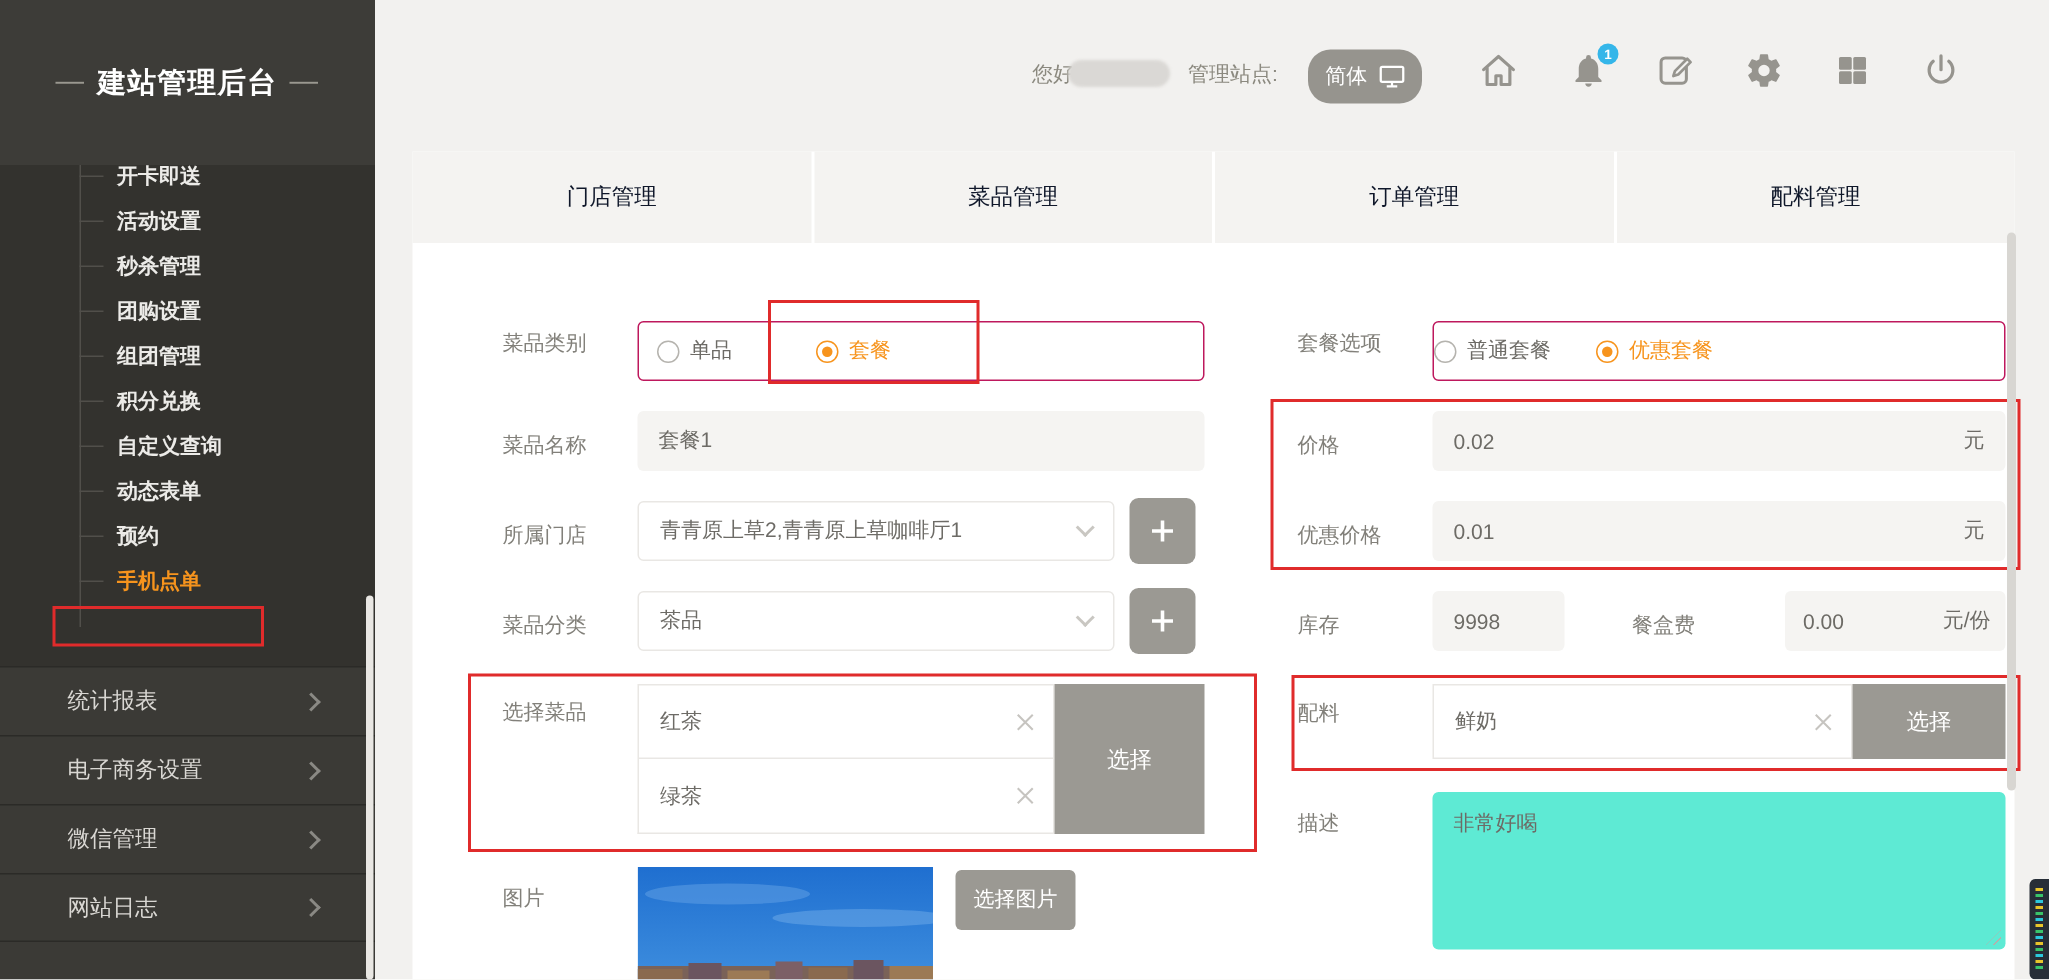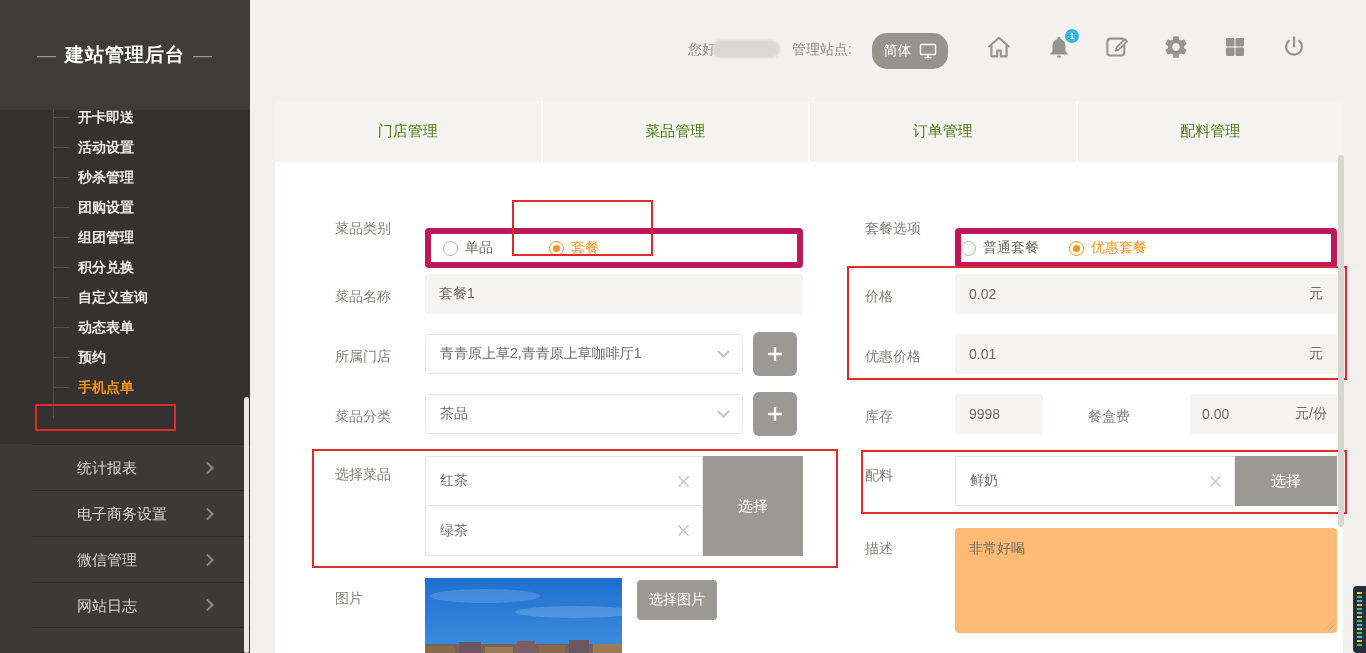--- a/index.html
+++ b/index.html
@@ -12,21 +12,21 @@
   .logo { position:absolute; left:0; top:0; width:250px; height:110px; background:#3d3c38;
           display:flex; align-items:center; justify-content:center; color:#fff; font-size:19px; font-weight:700; letter-spacing:1px;}
   .logo .dash { color:#9a9890; font-weight:400; margin:0 8px; }
   .treeline { position:absolute; left:53px; top:110px; width:1px; height:308px; background:#514f4a; }
   .menu { position:absolute; left:0; top:102px; width:250px; list-style:none; }
   .menu li { position:relative; height:30px; line-height:30px; padding-left:78px;
              color:#ecebe8; font-size:14px; font-weight:600; cursor:pointer; white-space:nowrap; }
   .menu li::before { content:""; position:absolute; left:53px; top:50%; width:16px; height:1px; background:#514f4a; }
   .menu li.active { color:#f7941d; }
   .active-box { position:absolute; left:35px; top:404px; width:141px; height:27px; border:2px solid #e02b2b; pointer-events:none; }
-  .sections { position:absolute; left:0; top:444px; width:250px; height:209px; background:#3b3a36;padding-left:32px; }
+  .sections { position:absolute; left:0; top:444px; width:250px; height:209px; background:#3b3a36; }
   .sections .sec { height:46px; line-height:46px; padding-left:45px; border-top:1px solid #2b2a27;
                    color:#d9d7d3; font-size:15px; position:relative; cursor:pointer; }
   .sections .sec:last-child { border-bottom:1px solid #2b2a27; }
   .chev { position:absolute; right:38px; top:50%; width:9px; height:9px; border-top:2px solid #8a8984; border-right:2px solid #8a8984;
           transform:translateY(-50%) rotate(45deg); }
   .side-scroll { position:absolute; right:1px; top:397px; width:5px; height:256px; background:#e9e7e3; border-radius:3px; }
 
   
   .main { position:absolute; left:250px; top:0; width:1116px; height:653px; background:#f2f1ef; }
 
@@ -35,48 +35,48 @@
   .user-pill { position:absolute; left:462px; top:40px; width:68px; height:18px; background:#dad8d5; border-radius:9px; filter:blur(1px); }
   .lang-pill { position:absolute; left:622px; top:33px; width:76px; height:36px; background:#96948e; border:none;
                border-radius:15px; color:#fff; font-size:14px; display:flex; align-items:center; justify-content:center; gap:7px; cursor:pointer;
                font-family:"Liberation Sans", sans-serif;}
   .hd-icon { position:absolute; top:33px; width:30px; height:30px; background:none; border:none; cursor:pointer; padding:0; }
   .badge { position:absolute; right:-5px; top:-4px; width:14px; height:14px; background:#35b6e9; border-radius:50%;
            color:#fff; font-size:9px; line-height:14px; text-align:center; font-weight:700; }
 
   
   .tabs { position:absolute; left:25px; top:101px; width:1068px; height:61px; background:#fff; display:flex; gap:2px; }
-  .tab { flex:1; background:#f4f3f1; color:#4d7c0f; font-size:15px; display:flex; align-items:center; justify-content:center;
+  .tab { flex:1; background:#f4f3f1; color:#0f172a; font-size:15px; display:flex; align-items:center; justify-content:center;
          border:none; cursor:pointer; font-family:"Liberation Sans", sans-serif; }
 
   
   .card { position:absolute; left:25px; top:162px; width:1068px; height:491px; background:#fff; }
   .flabel { position:absolute; font-size:14px; color:#82807a; white-space:nowrap; }
-  .wbox { position:absolute; background:#fff; border:6px solid #be185d; border-radius:4px; display:flex; align-items:center;margin-top:14px; }
+  .wbox { position:absolute; background:#fff; border:1px solid #be185d; border-radius:4px; display:flex; align-items:center; }
   .ginput { position:absolute; background:#f5f4f2; border:none; border-radius:4px; font-size:14px; color:#6d6b66;
             padding:0 14px; display:flex; align-items:center; }
   .ginput .unit { margin-left:auto; color:#6d6b66; }
   .radio { display:inline-block; width:15px; height:15px; border:1px solid #b5b3ae; border-radius:50%; background:#fff; position:relative; flex:none;}
   .radio.on { border-color:#f7941d; }
   .radio.on::after { content:""; position:absolute; inset:3px; background:#f7941d; border-radius:50%; }
   .ropt { display:flex; align-items:center; gap:7px; font-size:14px; color:#6d6b66; cursor:pointer; }
   .ropt.on { color:#f7941d; }
   .select { position:absolute; background:#fff; border:1px solid #e9e7e4; border-radius:4px; display:flex; align-items:center;
             padding:0 14px; font-size:14px; color:#6d6b66; cursor:pointer; }
   .caret { margin-left:auto; width:9px; height:9px; border-right:2px solid #c9c7c2; border-bottom:2px solid #c9c7c2;
            transform:rotate(45deg) translate(-2px,-2px); }
   .plusbtn { position:absolute; width:44px; height:44px; background:#9b9993; border:none; border-radius:6px; cursor:pointer;
              display:flex; align-items:center; justify-content:center; }
   .graybtn { position:absolute; background:#9b9993; border:none; color:#fff; font-size:15px; cursor:pointer;
              display:flex; align-items:center; justify-content:center; font-family:"Liberation Sans", sans-serif; }
   .chiprow { position:absolute; background:#fff; border:1px solid #e9e7e4; display:flex; align-items:center;
              padding:0 12px 0 14px; font-size:14px; color:#6d6b66; }
   .chiprow .x { margin-left:auto; cursor:pointer; line-height:0; }
   .redbox { position:absolute; border:2px solid #e02b2b; pointer-events:none; }
-  .textarea { position:absolute; background:#fdba74; border-radius:4px; font-size:14px; color:#6d6b66; padding:12px 14px; }
+  .textarea { position:absolute; background:#5eead4; border-radius:4px; font-size:14px; color:#6d6b66; padding:12px 14px; }
   .resize-h { position:absolute; right:3px; bottom:3px; width:10px; height:10px;
               background:repeating-linear-gradient(-45deg, transparent 0 3px, #b3b1ad 3px 4px); clip-path:polygon(100% 0,100% 100%,0 100%); }
   .thumb-img { position:absolute; left:150px; top:416px; width:197px; height:75px; overflow:hidden; }
   .vscroll { position:absolute; left:1088px; top:155px; width:6px; height:372px; background:#d8d6d2; border-radius:3px; }
   .widget { position:absolute; left:1103px; top:586px; width:13px; height:67px; background:#272e37; border-radius:4px 0 0 4px; }
   .widget .stripe { position:absolute; left:4px; top:6px; width:5px; height:55px;
         background:repeating-linear-gradient(180deg,#e8c52b 0 2px,#272e37 2px 4px,#39c46a 4px 6px,#272e37 6px 8px,#2cc8dd 8px 10px,#272e37 10px 12px); }
 </style>
 </head>
 <body>

